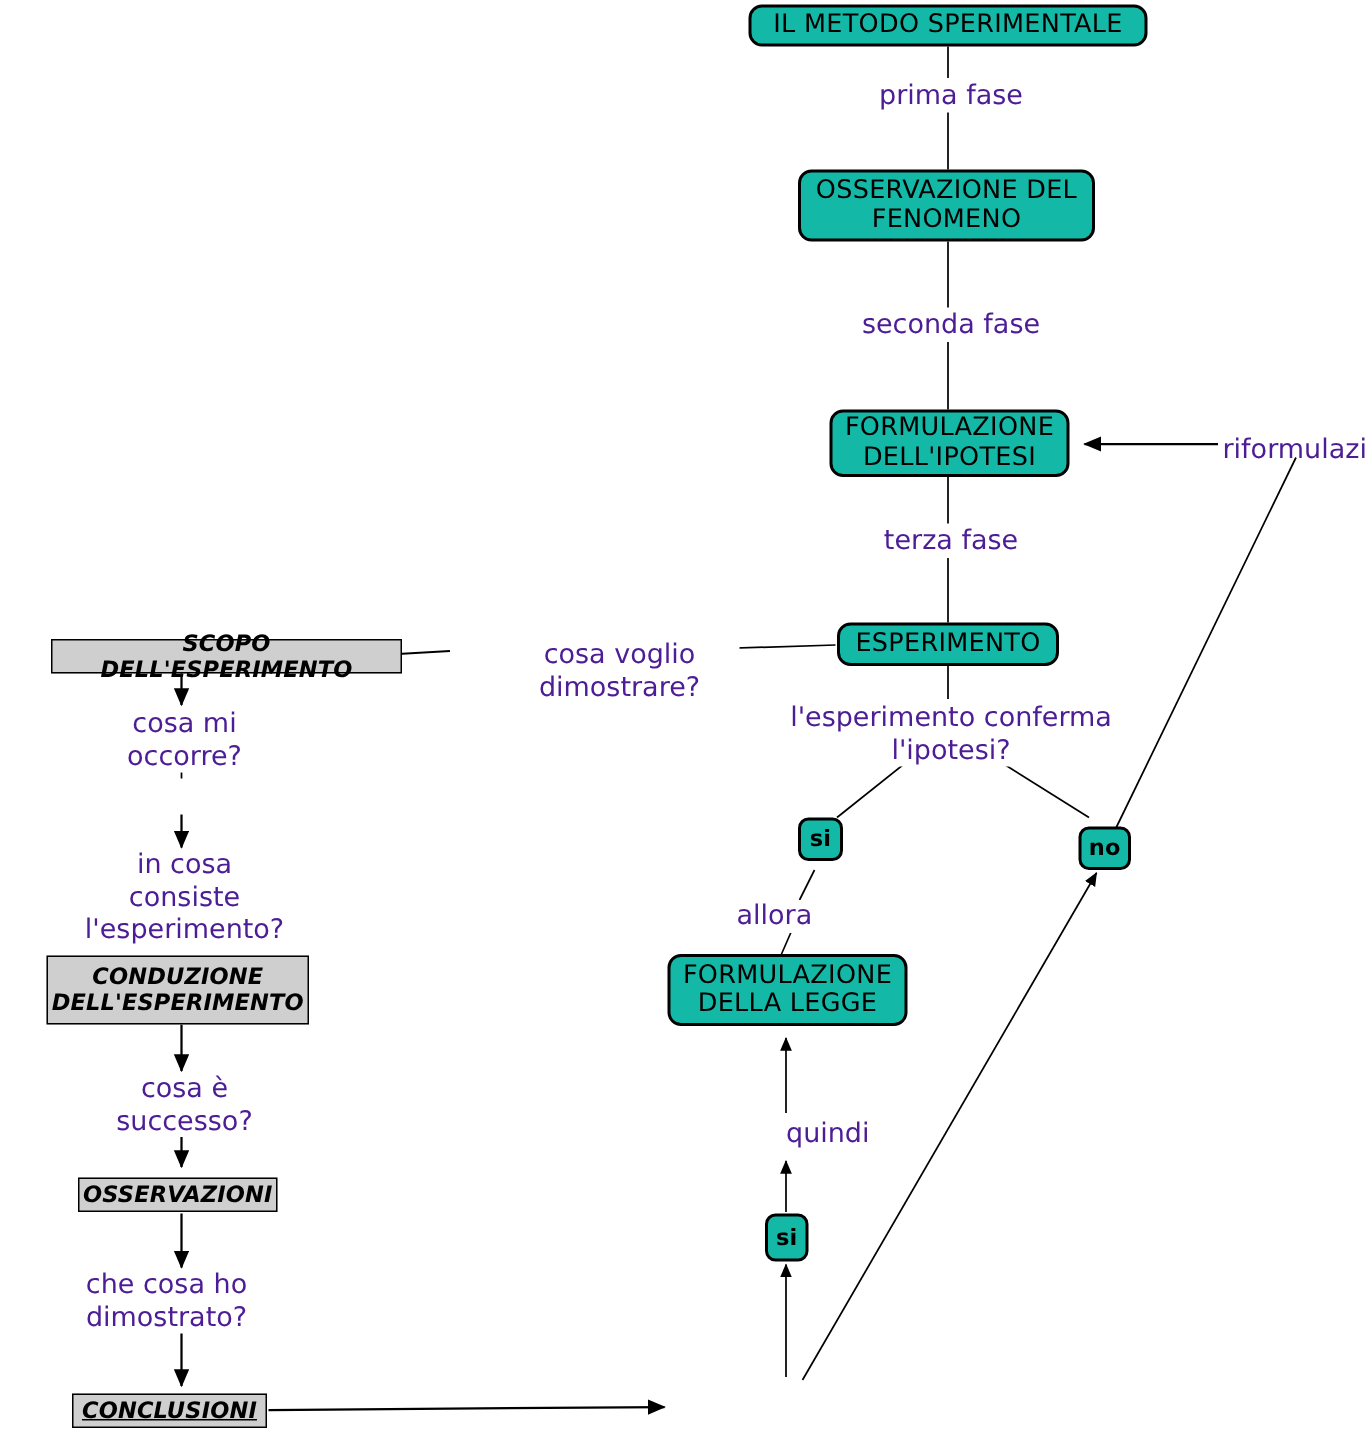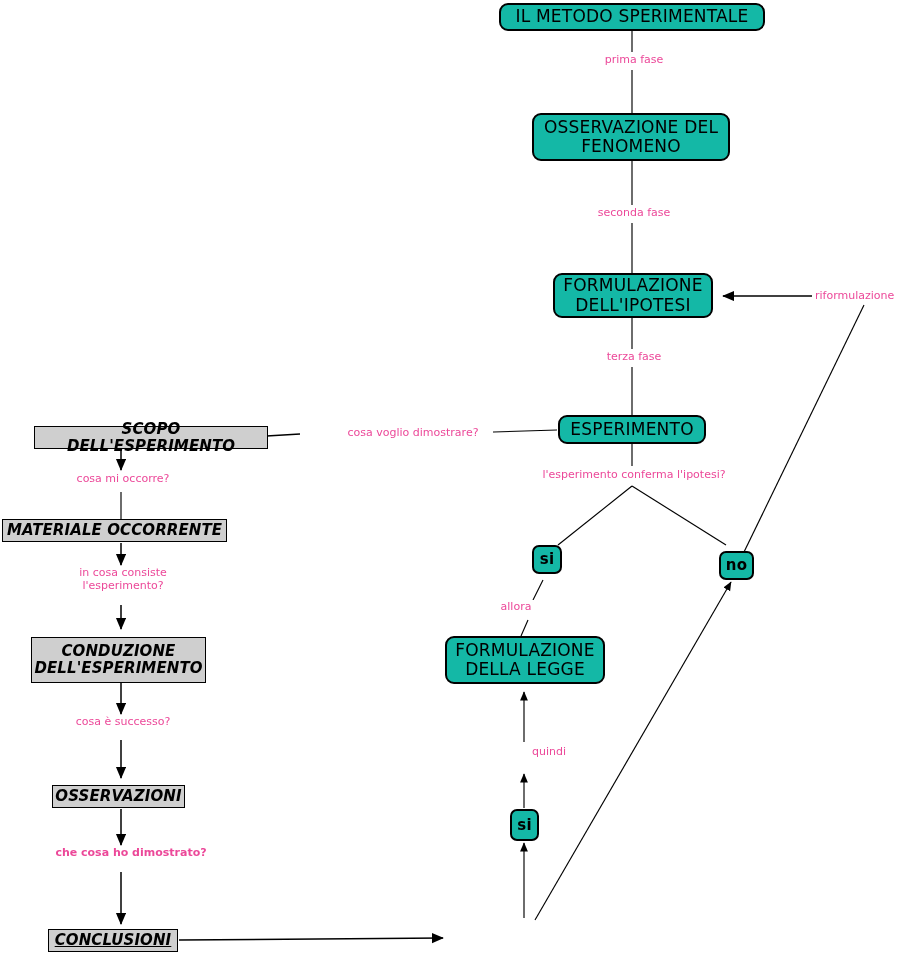--- a/index.html
+++ b/index.html
@@ -51,22 +51,22 @@
     background:#cfcfcf;
     border:1px solid #000;
     font-style:italic;
     font-weight:bold;
     font-size:15px;
     letter-spacing:.1px;
   }
   
   .lbl{
     position:absolute;
-    font-size:11px;
-    color:#ec4899;
+    font-size:18px;
+    color:#4c1d95;
     text-align:center;
     white-space:pre-line;
     line-height:1.2;
     background:#ffffff;
     padding:0 2px;
   }
   .lbl.nb{background:transparent;}
 </style>
 </head>
 <body>
@@ -145,21 +145,20 @@
 
   <div class="node round small" style="left:719px;top:551px;width:35px;height:29px;">no</div>
 
   <div class="node round" style="left:445px;top:636px;width:160px;height:48px;">FORMULAZIONE
 DELLA LEGGE</div>
 
   <div class="node round small" style="left:510px;top:809px;width:29px;height:32px;">si</div>
 
   <div class="node square" style="left:2px;top:426px;width:234px;height:23px;margin-left:32px;">SCOPO DELL'ESPERIMENTO</div>
 
-  <div class="node square" style="left:2px;top:519px;width:225px;height:23px;">MATERIALE OCCORRENTE</div>
 
   <div class="node square" style="left:31px;top:637px;width:175px;height:46px;">CONDUZIONE
 DELL'ESPERIMENTO</div>
 
   <div class="node square" style="left:52px;top:785px;width:133px;height:23px;">OSSERVAZIONI</div>
 
   <div class="node square" style="left:48px;top:929px;width:130px;height:23px;text-decoration:underline;">CONCLUSIONI</div>
 
   <div class="lbl" style="left:562px;top:53px;width:140px;">prima fase</div>
 
@@ -177,16 +176,16 @@
 
   <div class="lbl" style="left:499px;top:745px;width:50px;margin-left:23px;">quindi</div>
 
   <div class="lbl" style="left:51px;top:472px;width:140px;">cosa mi occorre?</div>
 
   <div class="lbl" style="left:51px;top:566px;width:140px;">in cosa consiste
 l'esperimento?</div>
 
   <div class="lbl" style="left:51px;top:715px;width:140px;">cosa è successo?</div>
 
-  <div class="lbl" style="left:44px;top:846px;width:170px;font-weight:bold;">che cosa ho dimostrato?</div>
+  <div class="lbl" style="left:24px;top:846px;width:170px;">che cosa ho dimostrato?</div>
 
 
 </div>
 
 </body></html>

